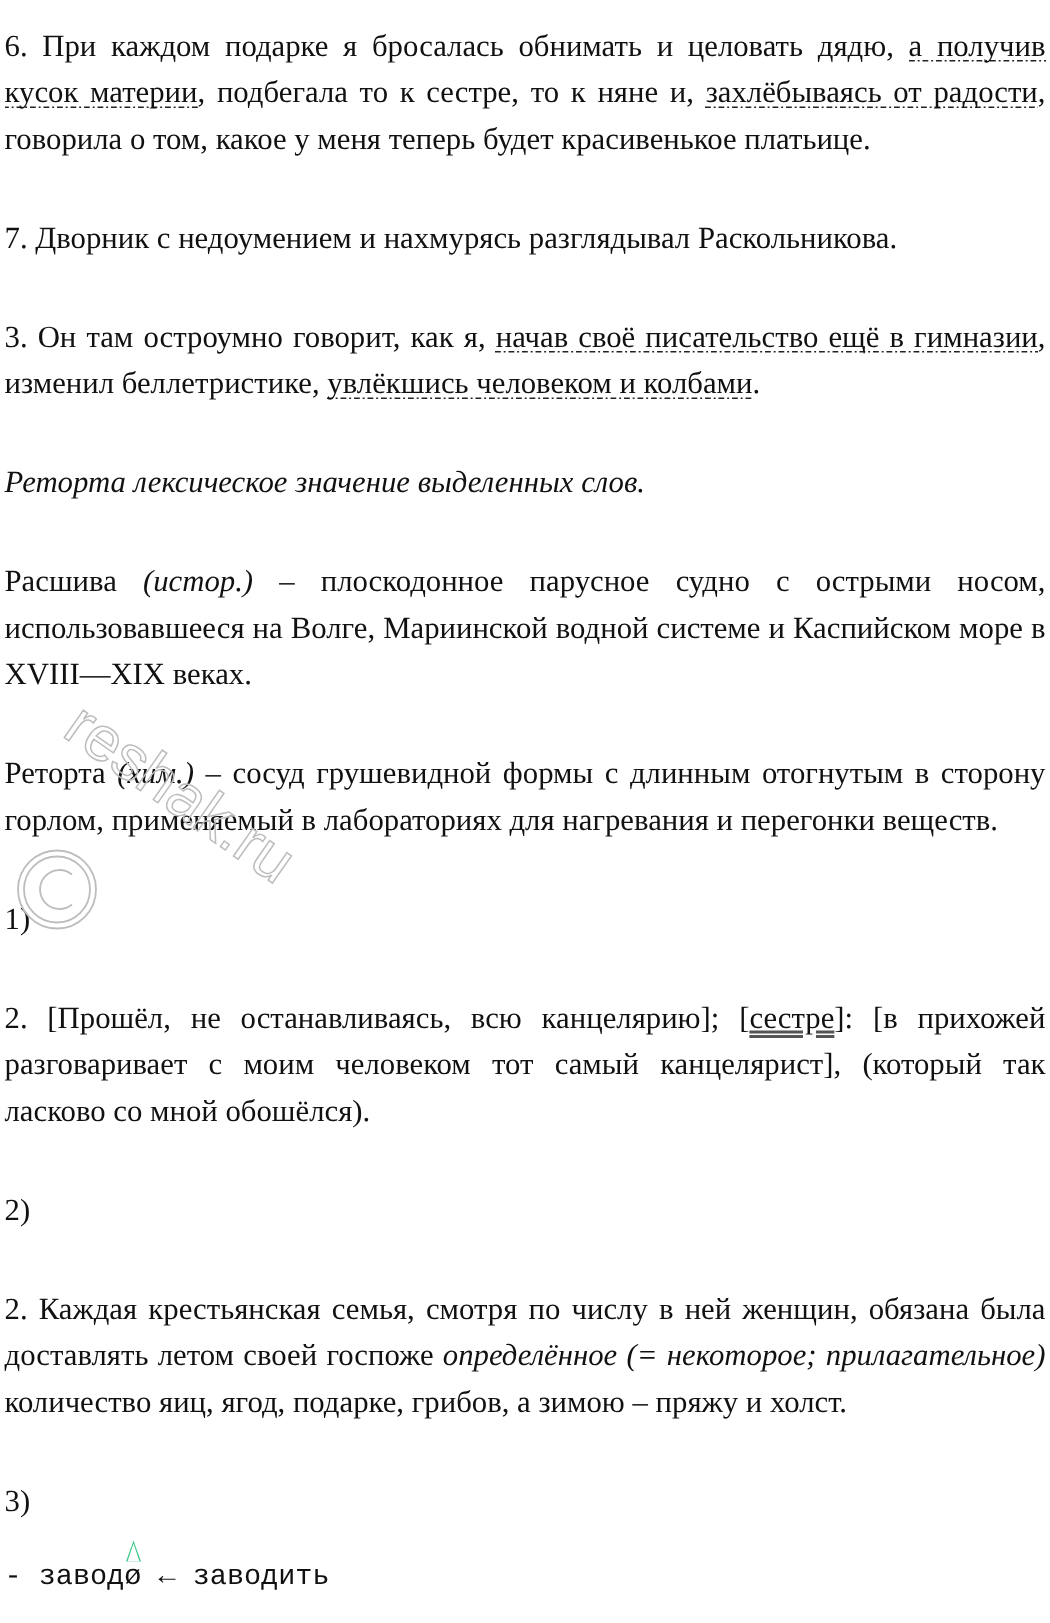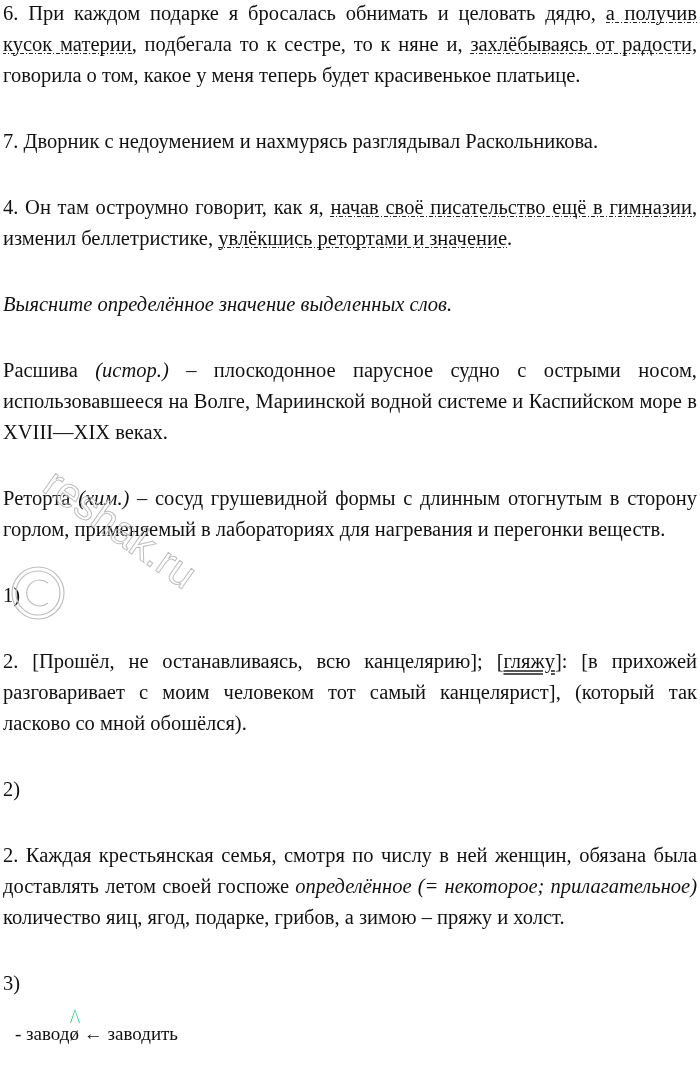--- a/index.html
+++ b/index.html
@@ -1,21 +1,21 @@
 <!DOCTYPE html>
 <html><head>
 <meta charset="utf-8">
 <style>
   html, body { margin: 0; padding: 0; background: #ffffff; }
   body {
     width: 700px; height: 1082px; overflow: hidden; position: relative;
     font-family: "Liberation Serif", "DejaVu Serif", serif;
     font-size: 20.5px; color: #111111;
   }
-  .page { position: absolute; left: 3px; top: 0; width: 694px; }
+  .page { position: absolute; left: 3px; top: 18px; width: 694px; }
   p {
     margin: 0; line-height: 31px; text-align: justify;
   }
   .gap { margin-top: 35px; }
   .dash-dot {
     text-decoration: none;
     background-image: linear-gradient(to right, #222 0 4px, transparent 4px 6px, #222 6px 7px, transparent 7px 9px);
     background-size: 9px 1px;
     background-repeat: repeat-x;
     background-position: 0 92%;
@@ -32,52 +32,52 @@
   }
   .hat::after {
     content: ""; position: absolute; left: -4px; top: 2px;
     border-left: 4px solid transparent; border-right: 4px solid transparent;
     border-bottom: 12px solid #ffffff;
   }
   .watermark {
     position: absolute; left: 0px; top: 455px; width: 200px; height: 200px;
     pointer-events: none;
   }
-  .last { font-family: Liberation Serif, serif; font-size: 19px; margin-left: 12px; }
+  .last { font-family: Liberation Mono, monospace; font-size: 19px; }
 </style>
 </head>
 <body>
 
 <div class="page">
 
   <p style="margin-top:-2px;">
     <span>6. </span><span>При каждом подарке я бросалась обнимать и целовать дядю, </span><span class="dash-dot">а получив кусок материи</span><span>, подбегала то к сестре, то к няне и, </span><span class="dash-dot">захлёбываясь от радости</span><span>, говорила о том, какое у меня теперь будет красивенькое платьице.</span>
   </p>
 
   <p class="gap">7. Дворник с недоумением и нахмурясь разглядывал Раскольникова.</p>
 
   <p class="gap">
-    <span>4. Он там остроумно говорит, как я, </span><span class="dash-dot">начав своё писательство ещё в гимназии</span><span>, изменил беллетристике, </span><span class="dash-dot">увлёкшись ретортами и значение</span><span>.</span>
+    <span>3. Он там остроумно говорит, как я, </span><span class="dash-dot">начав своё писательство ещё в гимназии</span><span>, изменил беллетристике, </span><span class="dash-dot">увлёкшись человеком и колбами</span><span>.</span>
   </p>
 
 
-  <p class="gap it">Выясните определённое значение выделенных слов.</p>
+  <p class="gap it">Реторта лексическое значение выделенных слов.</p>
 
   <p class="gap">
     <span>Расшива</span> <span class="it">(истор.)</span><span> – плоскодонное парусное судно с острыми носом, использовавшееся на Волге, Мариинской водной системе и Каспийском море в XVIII—XIX веках.</span>
   </p>
 
   <p class="gap">
     <span>Реторта</span> <span class="it">(хим.)</span><span> – сосуд грушевидной формы с длинным отогнутым в сторону горлом, применяемый в лабораториях для нагревания и перегонки веществ.</span>
   </p>
 
   <p class="gap">1)</p>
 
   <p class="gap">
-    <span>2. [Прошёл, не останавливаясь, всю канцелярию]; [</span><span class="double">гляжу</span><span>]: [в прихожей разговаривает с моим человеком тот самый канцелярист], (который так ласково со мной обошёлся).</span>
+    <span>2. [Прошёл, не останавливаясь, всю канцелярию]; [</span><span class="double">сестре</span><span>]: [в прихожей разговаривает с моим человеком тот самый канцелярист], (который так ласково со мной обошёлся).</span>
   </p>
 
   <p class="gap">2)</p>
 
   <p class="gap">
     <span>2. Каждая крестьянская семья, смотря по числу в ней женщин, обязана была доставлять летом своей госпоже </span><span class="bi">определённое</span><span class="it"> (= некоторое; прилагательное)</span><span> количество яиц, ягод, подарке, грибов, а зимою – пряжу и холст.</span>
   </p>
 
   <p class="gap">3)</p>
 

